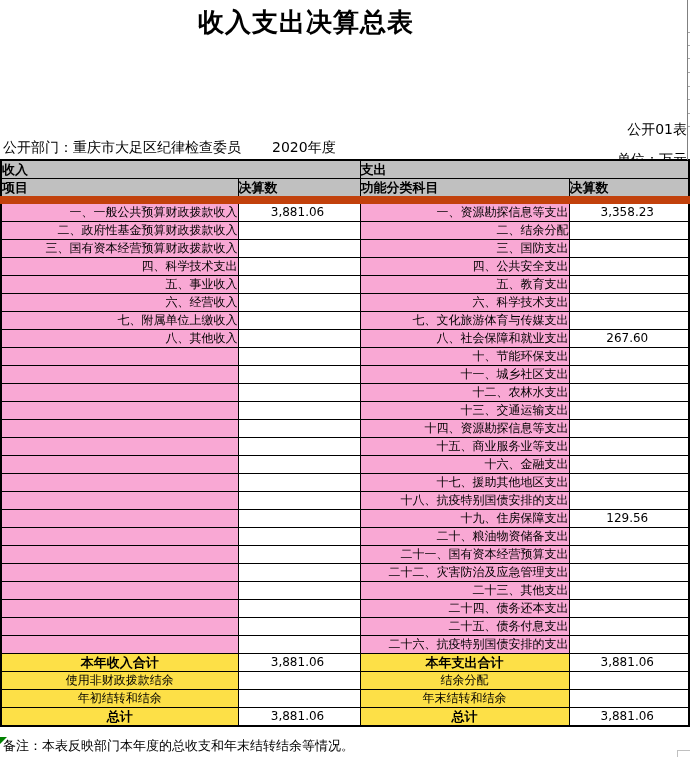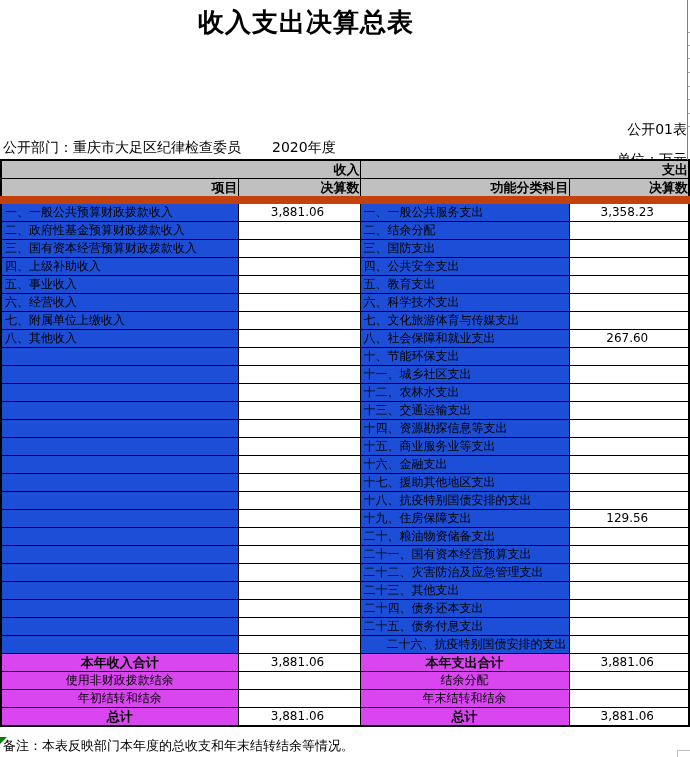--- a/index.html
+++ b/index.html
@@ -13,25 +13,25 @@
   .table-code{position:absolute;top:121px;right:3px;font-size:14px;white-space:nowrap;}
   .dept{position:absolute;top:139px;left:3px;font-size:14px;white-space:nowrap;}
   .year{position:absolute;top:139px;left:272px;font-size:14px;white-space:nowrap;}
   .unit{position:absolute;top:139px;right:3px;font-size:14px;white-space:nowrap;margin-top:12px;}
 
   table.main-table{position:absolute;top:159px;left:0;width:688px;
                    border-collapse:collapse;table-layout:fixed;
                    border:2px solid #000;}
   .main-table th,.main-table td{border:1px solid #000;height:17px;line-height:17px;
                    padding:0;font-size:12px;overflow:hidden;white-space:nowrap;}
-  .main-table thead th{background:#c0c0c0;font-weight:bold;font-size:13px;text-align:right;}
+  .main-table thead th{background:#c0c0c0;font-weight:bold;font-size:13px;text-align:left;}
   .main-table tr.h2 th{border-bottom:8px solid #c2410c;}
-  .main-table td.label{background:#1d4ed8;text-align:left;padding-left:3px;}
+  .main-table td.label{background:#f9a8d4;text-align:right;padding-left:3px;}
   .main-table td.value{background:#fff;text-align:center;padding-right:3px;}
-  .main-table td.flabel{background:#d946ef;text-align:center;}
+  .main-table td.flabel{background:#fde047;text-align:center;}
   .main-table td.bold{font-weight:bold;font-size:13px;}
   .main-table td.indent{padding-left:26px;}
 
   .note-row{position:absolute;top:737px;left:3px;font-size:13px;white-space:nowrap;}
   .green-tri{position:absolute;top:737px;left:0;width:0;height:0;
              border-top:7px solid #008000;border-right:7px solid transparent;}
 
   .right-gridline{position:absolute;top:0;left:687px;width:1px;height:160px;background:#808080;}
   .tick{position:absolute;left:688px;width:2px;height:1px;background:#a8a8a8;}
   .corner-mark-h{position:absolute;top:750px;left:677px;width:13px;height:1px;background:#c0c0c0;}
@@ -65,37 +65,37 @@
         <th>项目</th>
         <th>决算数</th>
         <th>功能分类科目</th>
         <th>决算数</th>
       </tr>
     </thead>
     <tbody id="rows-body">
         <tr>
           <td class="label">一、一般公共预算财政拨款收入</td>
           <td class="value">3,881.06</td>
-          <td class="label">一、一般公共服务支出</td>
+          <td class="label">一、资源勘探信息等支出</td>
           <td class="value">3,358.23</td>
         </tr>
         <tr>
           <td class="label">二、政府性基金预算财政拨款收入</td>
           <td class="value"></td>
           <td class="label">二、结余分配</td>
           <td class="value"></td>
         </tr>
         <tr>
           <td class="label">三、国有资本经营预算财政拨款收入</td>
           <td class="value"></td>
           <td class="label">三、国防支出</td>
           <td class="value"></td>
         </tr>
         <tr>
-          <td class="label">四、上级补助收入</td>
+          <td class="label">四、科学技术支出</td>
           <td class="value"></td>
           <td class="label">四、公共安全支出</td>
           <td class="value"></td>
         </tr>
         <tr>
           <td class="label">五、事业收入</td>
           <td class="value"></td>
           <td class="label">五、教育支出</td>
           <td class="value"></td>
         </tr>

